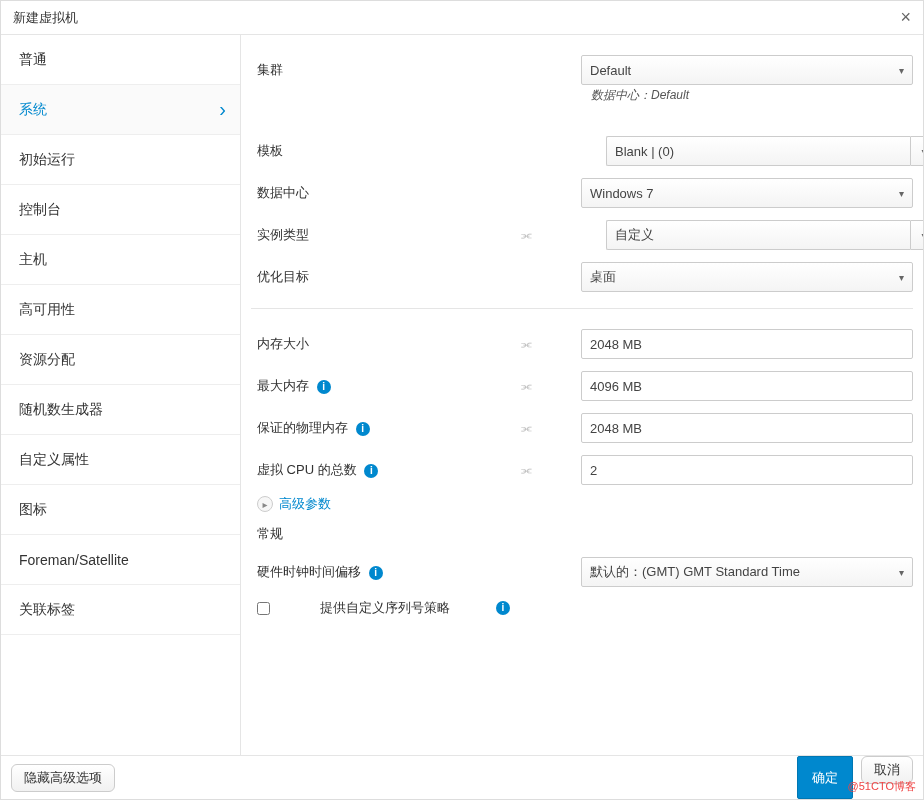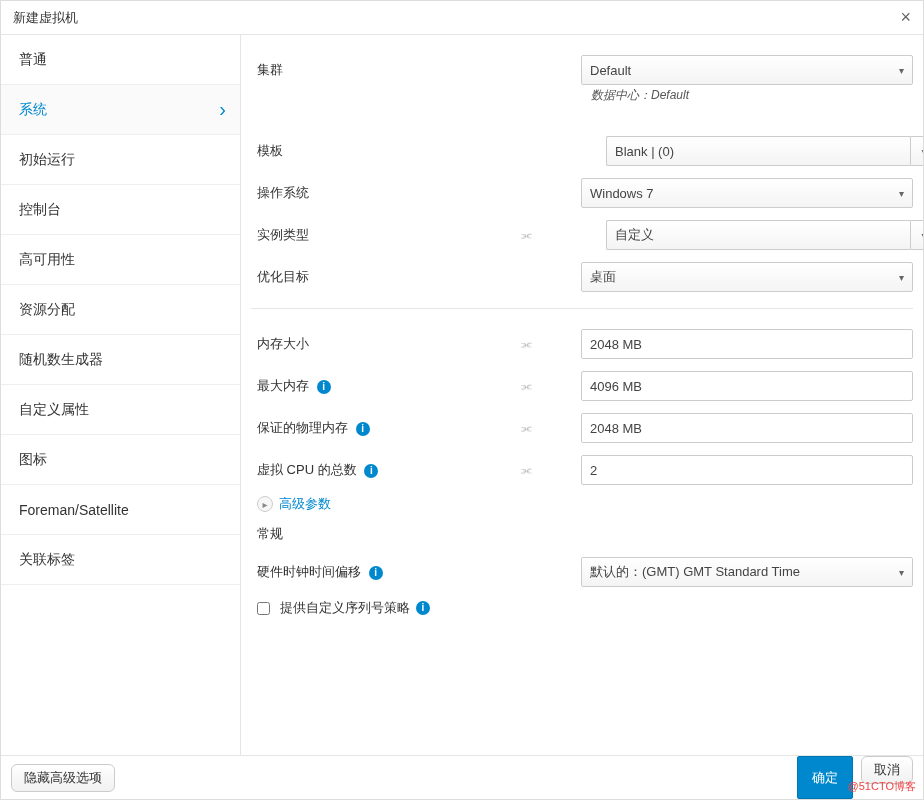--- a/index.html
+++ b/index.html
@@ -130,21 +130,21 @@
 .expand-row { padding: 4px 0 8px 6px; }
 .expander {
   display:flex; align-items:center; color:#0088ce; cursor:pointer; font-size:13px;
 }
 .expander .circ {
   width:16px; height:16px; border:1px solid #ccc; border-radius:50%;
   display:inline-flex; align-items:center; justify-content:center;
   font-size:10px; color:#888; margin-right:6px; background:#f7f7f7;
 }
 .section-label { padding:4px 0 8px 6px; font-size:13px; color:#333; }
-.checkbox-row { display:flex; align-items:center; padding:6px 0 6px 6px; }
+.checkbox-row { display:flex; align-items:center; padding:6px 0 6px 6px;gap:40px; }
 .checkbox-row input { margin-right:10px; }
 .dialog-footer {
   height: 44px;
   border-top:1px solid #e5e5e5;
   display:flex; align-items:center; justify-content:space-between;
   padding: 0 10px;
 }
 .footer-btn {
   height:28px; padding:0 12px; border:1px solid #ccc;
   background: linear-gradient(#fff,#f1f1f1); border-radius:6px;
@@ -180,20 +180,23 @@
       <div class="sidebar-item active">
           <span>系统</span>
         </div>
       <div class="sidebar-item">
           <span>初始运行</span>
         </div>
       <div class="sidebar-item">
           <span>控制台</span>
         </div>
       <div class="sidebar-item">
+          <span>主机</span>
+        </div>
+      <div class="sidebar-item">
           <span>高可用性</span>
         </div>
       <div class="sidebar-item">
           <span>资源分配</span>
         </div>
       <div class="sidebar-item">
           <span>随机数生成器</span>
         </div>
       <div class="sidebar-item">
           <span>自定义属性</span>
@@ -232,21 +235,21 @@
           <div class="split-select">
             <div class="select select-main">
               <span>Blank |  (0)</span>
             </div>
             <div class="select-side">▾</div>
           </div>
         </div>
       </div>
 
       <div class="form-row">
-        <div class="form-label">操作系统</div>
+        <div class="form-label">数据中心</div>
         <div class="chain-icon"></div>
         <div class="form-control">
           <div class="select">
             <span>Windows 7</span>
             <span class="caret">▾</span>
           </div>
         </div>
       </div>
 
       <div class="form-row">

